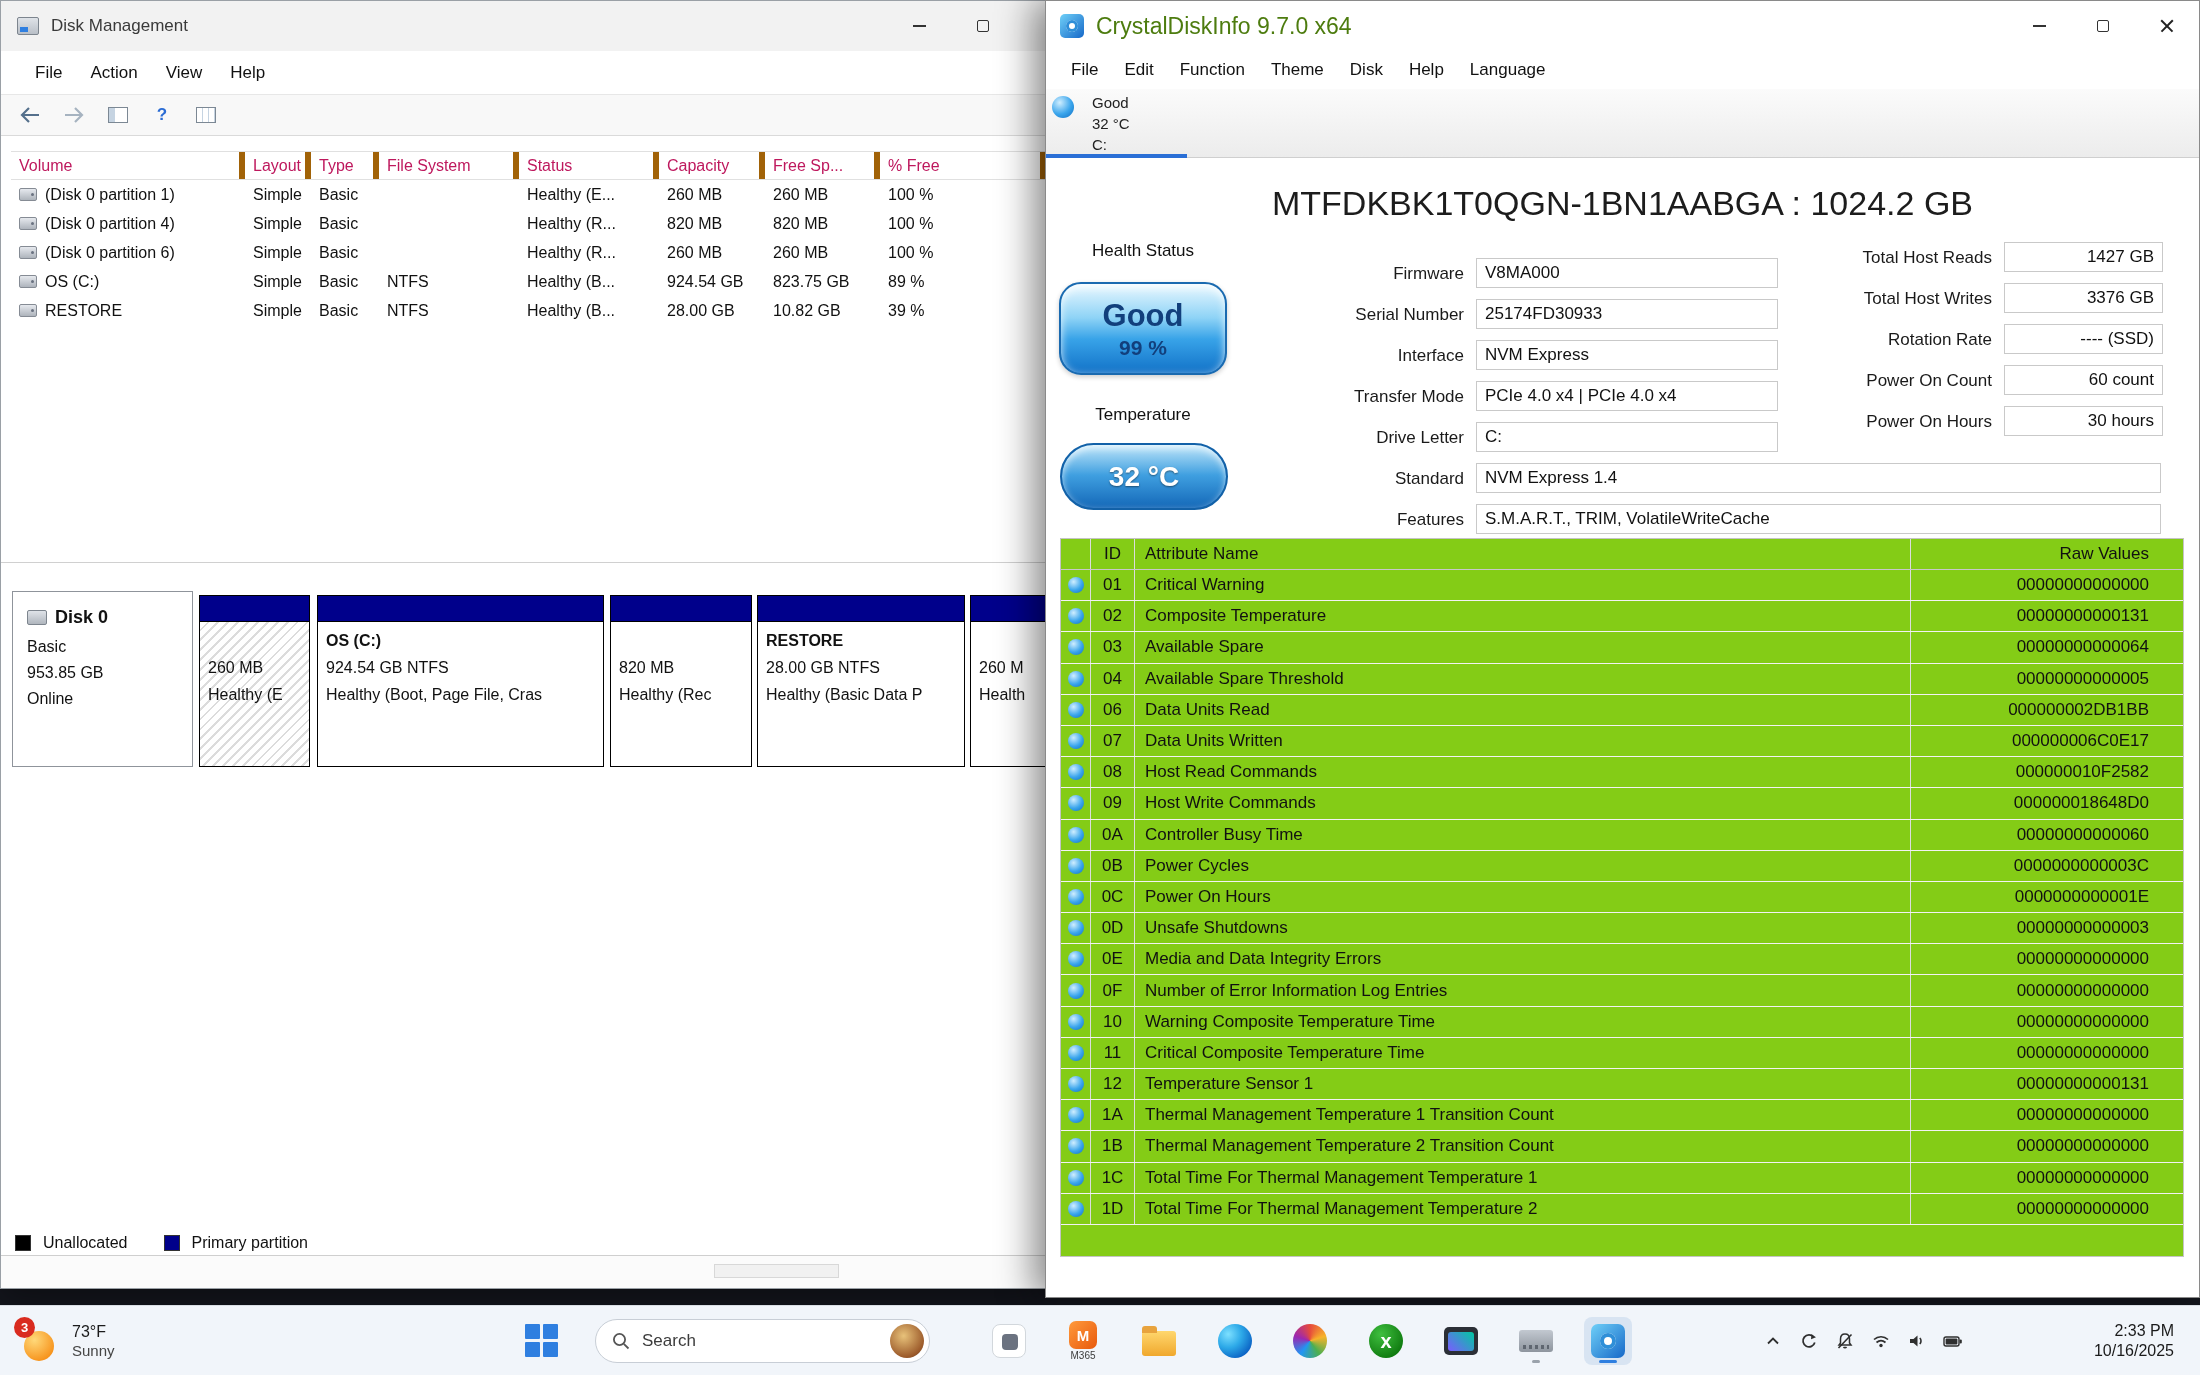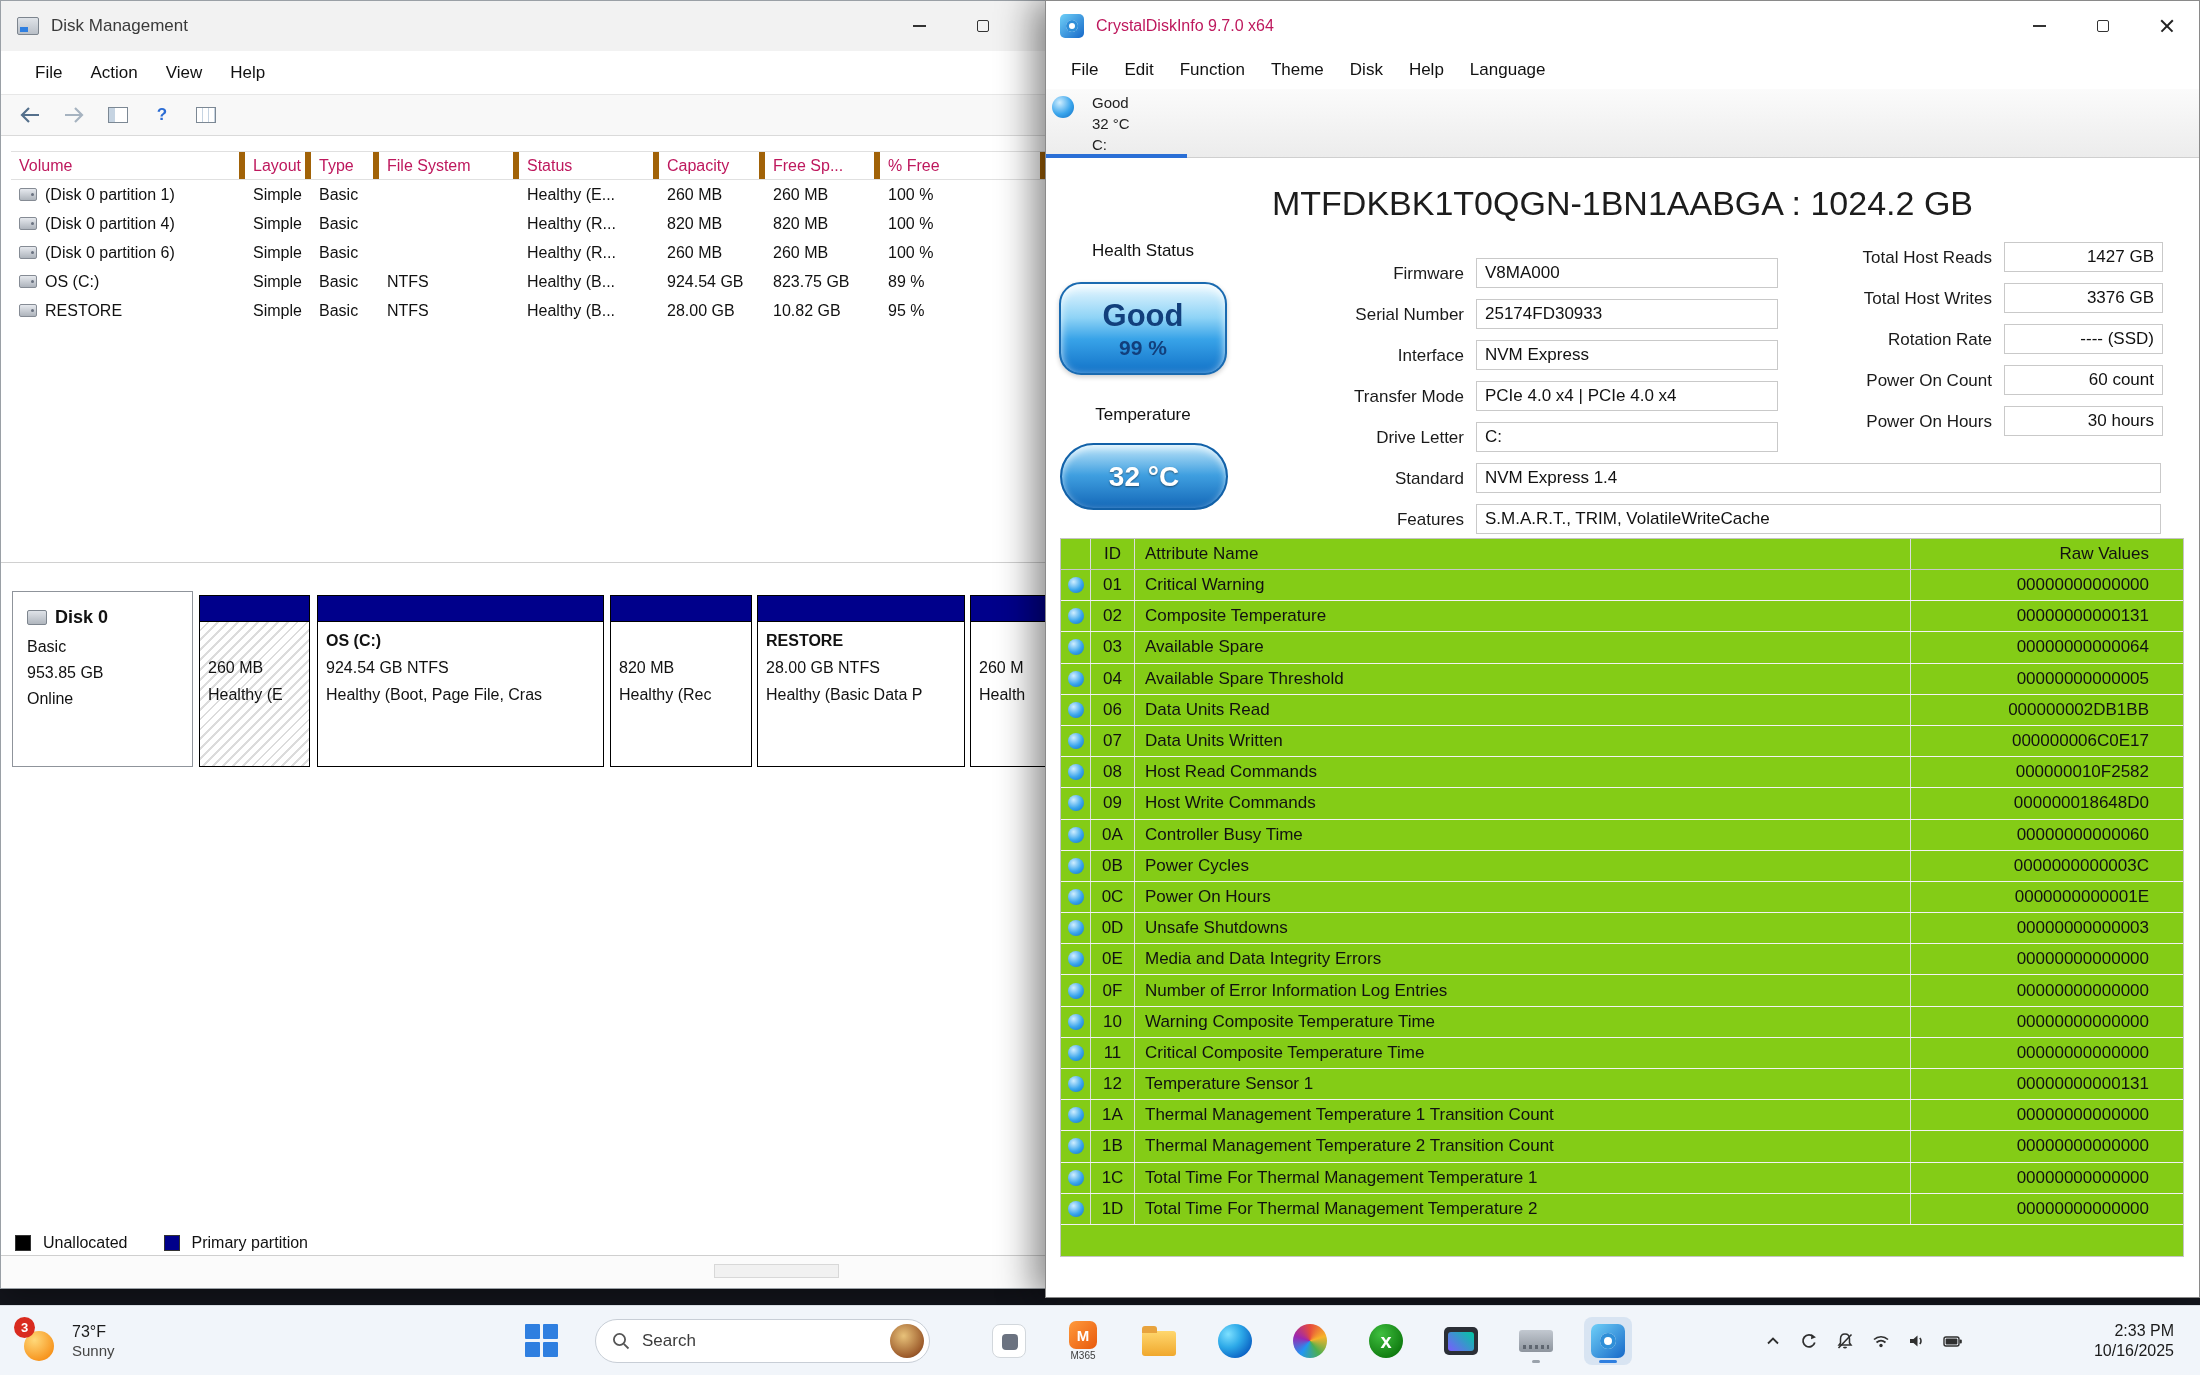--- a/index.html
+++ b/index.html
@@ -60,21 +60,21 @@
   .lg-unalloc { background:#000; } .lg-primary { background:#00008B; margin-left:24px; }
   .dm-status { position:absolute; left:0; bottom:0; width:100%; height:33px; background:#fbfbfb; border-top:1px solid #cfcfcf; }
   .dm-status .grip { position:absolute; left:713px; top:8px; width:125px; height:14px; border:1px solid #d8d8d8; background:#f1f1f1; }
 
   
   .cdi { position:absolute; left:1045px; top:0; width:1155px; height:1298px; background:#fff;
          border:1px solid #8a8a8a; overflow:hidden; box-shadow:-12px 0 34px rgba(0,0,0,.45); }
   .cdi-titlebar { height:50px; background:#fff; display:flex; align-items:center; padding-left:14px; position:relative; }
   .cdi-appicon { width:24px; height:24px; border-radius:5px; background:linear-gradient(135deg,#6fd0f8,#1668c8); position:relative; margin-right:12px; }
   .cdi-appicon::after { content:""; position:absolute; left:6px; top:6px; width:12px; height:12px; border-radius:50%; background:#fff; box-shadow:inset 0 0 0 3px #2f8fd8; }
-  .cdi-title { font-size:16px; color:#be185d; }
+  .cdi-title { font-size:23px; color:#4d7c0f; }
   .cdi .winbtns { position:absolute; right:0; top:0; height:50px; display:flex; }
   .cdi-menubar { height:38px; display:flex; align-items:center; padding-left:12px; font-size:17px; background:#fff; }
   .cdi-menubar .menu-item { padding:0 13px; }
 
   .cdi-tabs { position:absolute; left:0; top:88px; width:100%; height:69px;
         background:linear-gradient(#fbfbfb,#ececec); border-bottom:1px solid #cfcfcf; }
   .drive-tab { position:absolute; left:0; top:0; width:141px; height:69px; cursor:pointer; }
   .drive-tab .led { position:absolute; left:6px; top:7px; width:22px; height:22px; border-radius:50%;
         background:radial-gradient(circle at 35% 30%, #cfeeff, #3aa5ec 55%, #0e6cc0); }
   .dt-line { position:absolute; left:46px; font-size:15px; line-height:17px; color:#222; }
@@ -301,21 +301,21 @@
           <span class="cell c0">
             <i class="vol-ico"></i>
             <span>RESTORE</span>
           </span>
           <span class="cell c1">Simple</span>
           <span class="cell c2">Basic</span>
           <span class="cell c3">NTFS</span>
           <span class="cell c4">Healthy (B...</span>
           <span class="cell c5">28.00 GB</span>
           <span class="cell c6">10.82 GB</span>
-          <span class="cell c7">95 %</span>
+          <span class="cell c7">39 %</span>
         </div>
 
     </div>
 
     <div class="dm-graph">
       <div class="disk0">
         <div class="d0-title">
             <i class="d0-ico"></i>
             <b>Disk 0</b>
           </div>

